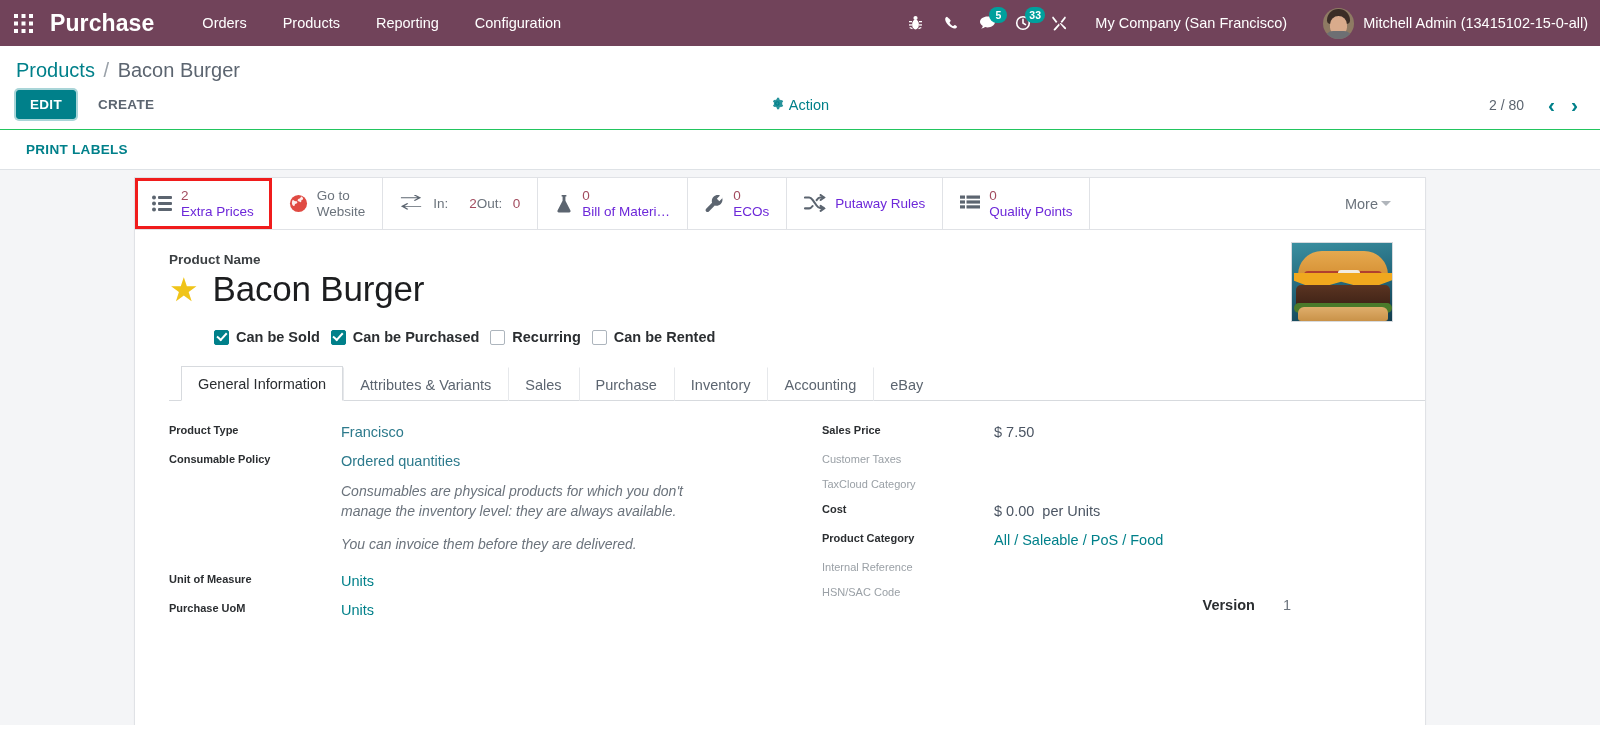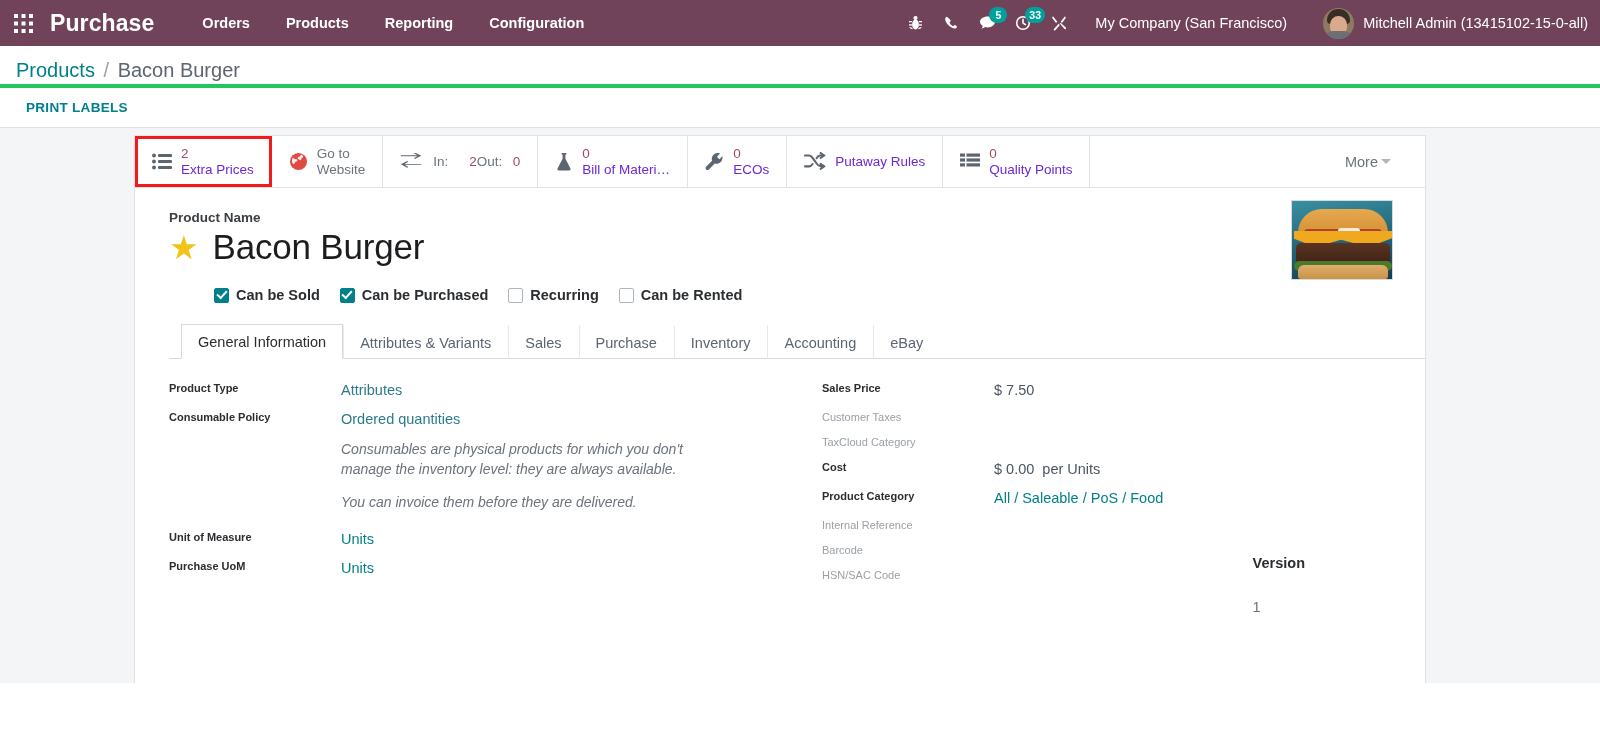--- a/index.html
+++ b/index.html
@@ -28,21 +28,21 @@
   .apps-grid svg { display:block; }
   .brand {
     font-size: 23px;
     font-weight: bold;
     letter-spacing: .1px;
     margin-right: 30px;
     margin-left: 4px;
     color: #ffffff;
     white-space: nowrap;
   }
-  .nav-menu { display: flex; align-items: center; gap: 0; font-weight: bold; }
+  .nav-menu { display: flex; align-items: center; gap: 0; }
   .nav-item {
     padding: 0 18px;
     line-height: 46px;
     font-size: 14.5px;
     color: #ffffff;
     white-space: nowrap;
     cursor: pointer;
   }
   .nav-right {
     position: absolute; right: 0; top: 0; height: 46px;
@@ -80,21 +80,21 @@
     position: relative;
   }
   .avatar .a-hair { position:absolute; left:4px; top:1px; width:23px; height:15px; background:#3a2d26; border-radius:12px 12px 4px 4px; }
   .avatar .a-face { position:absolute; left:7px; top:8px; width:17px; height:19px; background:#d9ab8c; border-radius:9px 9px 8px 8px; }
   .avatar .a-shirt{ position:absolute; left:2px; bottom:0; width:27px; height:8px; background:#6d6f73; border-radius:8px 8px 0 0;}
   .user-name { font-size: 14.5px; white-space: nowrap; }
 
   
   .control-panel {
     background: #ffffff;
-    border-bottom: 4px solid #22c55e;
+    border-bottom: 1px solid #22c55e;
     padding: 0 16px;
   }
   .breadcrumb-row { padding: 13px 0 2px 0; }
   .breadcrumb {
     font-size: 20px;
     color: #5c6570;
     white-space: nowrap;
   }
   .breadcrumb .bc-link { color: #00808a; cursor: pointer; }
   .breadcrumb .bc-sep { color: #99a0a8; margin: 0 3px; }
@@ -224,21 +224,21 @@
 
   
   .title-area { padding: 22px 0 0 34px; position: relative; }
   .field-label-sm { font-size: 13.5px; color: #3c4043; font-weight: bold; margin-bottom: 1px; }
   .product-title-row { display: flex; align-items: center; gap: 14px; margin-top: 2px; }
   .star { color: #f0c419; font-size: 33px; line-height: 1; }
   .product-title {
     font-size: 35px; color: #1c1d1f; font-weight: normal; letter-spacing: -.2px;
   }
   .checkbox-row {
-    display: flex; align-items: center; gap: 20px;
+    display: flex; align-items: center; gap: 11px;
     margin: 20px 0 0 18px;
     padding-left: 27px;
   }
   .cb-item { display: flex; align-items: center; gap: 7px; cursor: pointer; }
   .cb {
     width: 15px; height: 15px; border: 1px solid #adb5bd;
     border-radius: 2px; background: #fff; flex: none;
     display:flex;align-items:center;justify-content:center;
   }
   .cb.checked { background: #00808a; border-color: #00808a; }
@@ -310,22 +310,22 @@
   .f-value { font-size: 14.5px; color: #374151; padding-top: 1px; }
   .f-value.link { color: #00808a; cursor: pointer; }
   .f-value.link-blue { color: #2d7a8c; cursor: pointer; }
   .f-help {
     font-size: 14px; color: #6b737c; font-style: italic;
     line-height: 1.45; max-width: 372px;
   }
   .f-help + .f-help { margin-top: 12px; }
   .f-row.help-row { margin-bottom: 18px; }
   .version-row {
-    position: absolute; right: 120px; top: 174px;
-    display: flex; gap: 28px; align-items: baseline; flex-direction: column;
+    position: absolute; right: 134px; top: 174px;
+    display: flex; gap: 28px; align-items: baseline;
   }
   .version-label { font-size: 14.5px; color: #2b2e31; font-weight: bold; }
   .version-value { font-size: 14.5px; color: #6b737c; }
   .currency-val { color:#4b5563; }
 </style>
 </head>
 <body>
 
 <div class="navbar">
   <div class="apps-grid">
@@ -399,20 +399,40 @@
 
 <div class="control-panel">
   <div class="breadcrumb-row">
     <div class="breadcrumb">
       <span class="bc-link">Products</span>
       <span class="bc-sep">/</span>
       <span class="bc-active">Bacon Burger</span>
     </div>
   </div>
 
+  <div class="buttons-row">
+    <button class="btn-edit">EDIT</button>
+    <button class="btn-create">CREATE</button>
+
+    <div class="action-btn">
+      <span>
+        <svg width="13" height="13" viewBox="0 0 16 16" fill="#00808a">
+          <path d="M8 5.2a2.8 2.8 0 100 5.6 2.8 2.8 0 000-5.6zm0 4.2a1.4 1.4 0 110-2.8 1.4 1.4 0 010 2.8z"></path>
+          <path d="M14 8c0-.4 0-.8-.1-1.2l1.3-.9-1.3-2.3-1.5.5c-.6-.5-1.2-.9-1.9-1.1L10.2 1H7.6l-.3 1.9c-.7.2-1.4.6-1.9 1.1l-1.5-.5-1.3 2.3 1.3.9C3.8 7.2 3.8 7.6 3.8 8s0 .8.1 1.2l-1.3.9 1.3 2.3 1.5-.5c.6.5 1.2.9 1.9 1.1l.3 2h2.6l.3-2c.7-.2 1.4-.6 1.9-1.1l1.5.5 1.3-2.3-1.3-.9c.1-.4.1-.8.1-1.2z" opacity=".85"></path>
+        </svg>
+      </span>
+      <span>Action</span>
+    </div>
+
+    <div class="pager">
+      <span class="pager-value">2 / 80</span>
+      <span class="pager-arrow">‹</span>
+      <span class="pager-arrow">›</span>
+    </div>
+  </div>
 </div>
 
 <div class="print-row">
   <button class="btn-print">PRINT LABELS</button>
 </div>
 
 <div class="sheet-bg">
 <div class="sheet">
 
   <div class="smart-buttons">
@@ -572,21 +592,21 @@
     <div class="tab">Inventory</div>
     <div class="tab">Accounting</div>
     <div class="tab">eBay</div>
   </div>
 
   <div class="form-grid">
 
     <div class="form-col">
       <div class="f-row">
         <div class="f-label">Product Type</div>
-        <div class="f-value link-blue">Attributes</div>
+        <div class="f-value link-blue">Francisco</div>
       </div>
       <div class="f-row">
         <div class="f-label">Consumable Policy</div>
         <div class="f-value link-blue">Ordered quantities</div>
       </div>
       <div class="f-row help-row">
         <div class="f-label"></div>
         <div>
           <div class="f-help">Consumables are physical products for which you don't manage the inventory level: they are always available.</div>
           <div class="f-help">You can invoice them before they are delivered.</div>
@@ -622,24 +642,20 @@
       </div>
       <div class="f-row">
         <div class="f-label">Product Category</div>
         <div class="f-value link">All / Saleable / PoS / Food</div>
       </div>
       <div class="f-row">
         <div class="f-label muted">Internal Reference</div>
         <div class="f-value"></div>
       </div>
       <div class="f-row">
-        <div class="f-label muted">Barcode</div>
-        <div class="f-value"></div>
-      </div>
-      <div class="f-row">
         <div class="f-label muted">HSN/SAC Code</div>
         <div class="f-value"></div>
       </div>
 
       <div class="version-row">
         <span class="version-label">Version</span>
         <span class="version-value">1</span>
       </div>
     </div>
 

